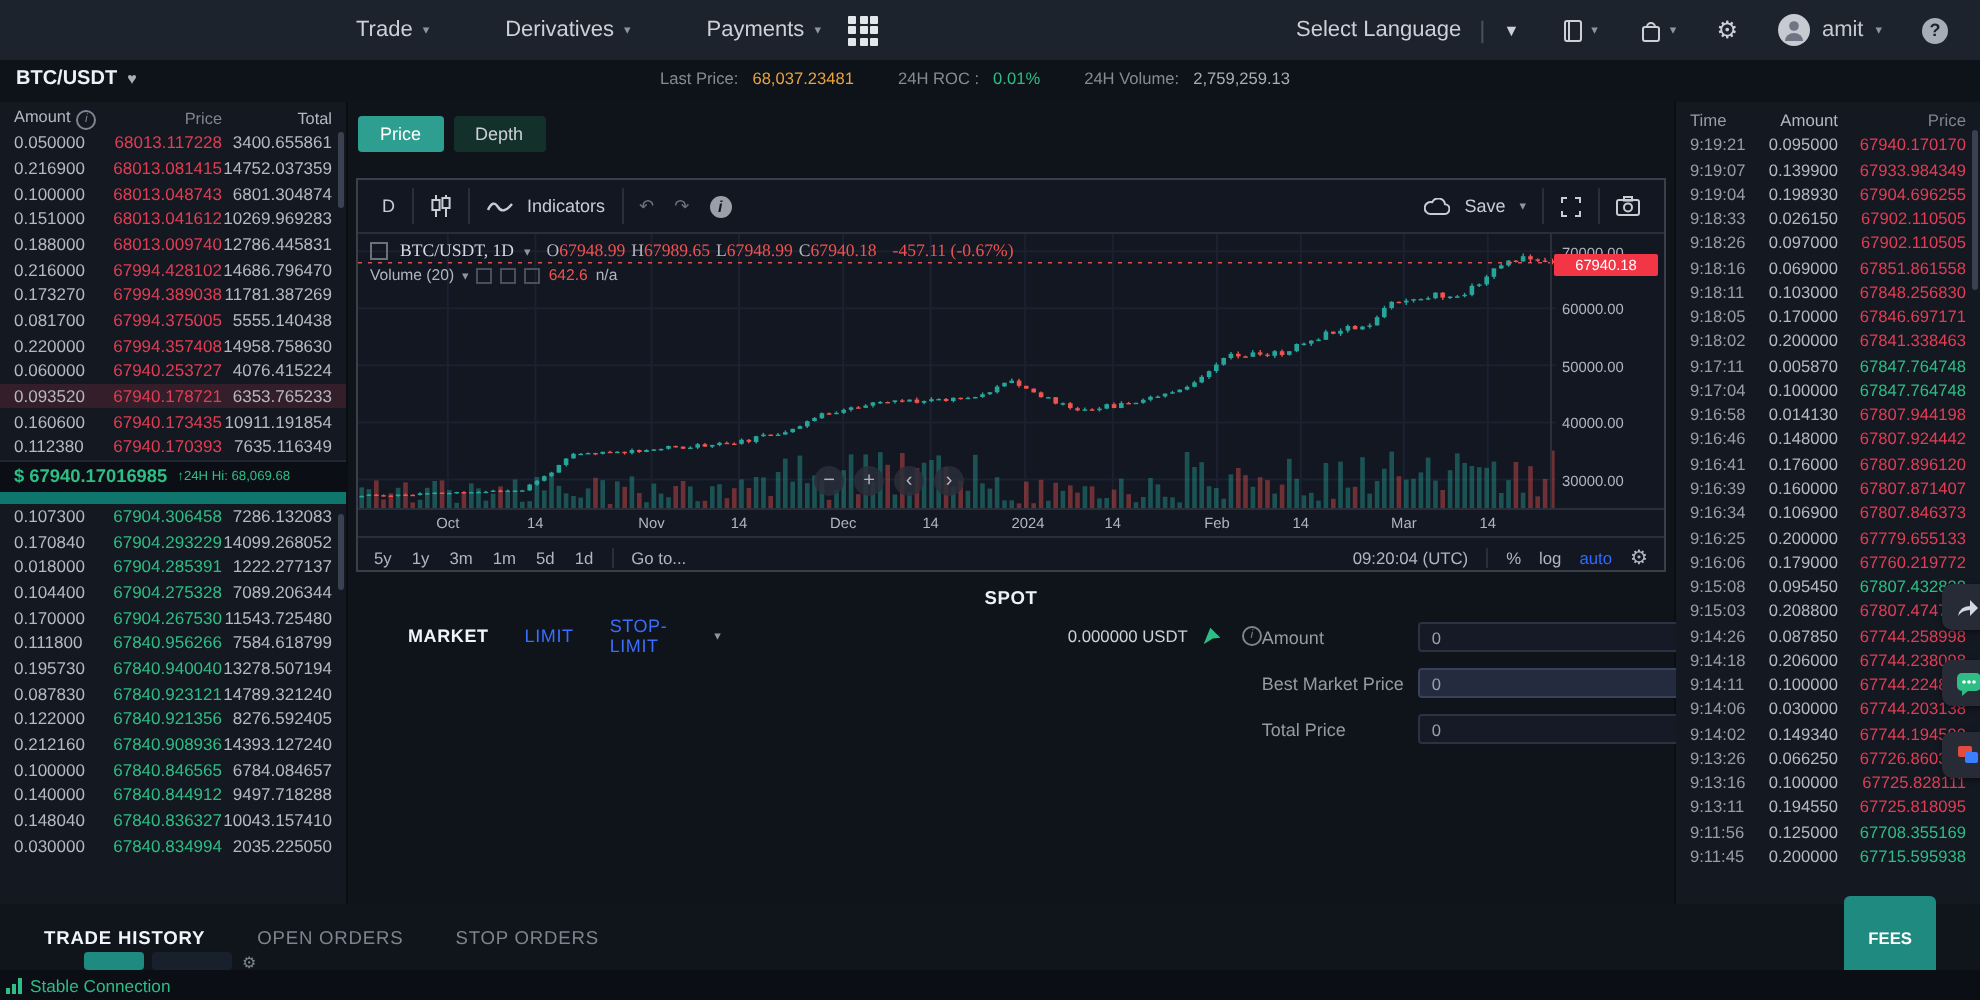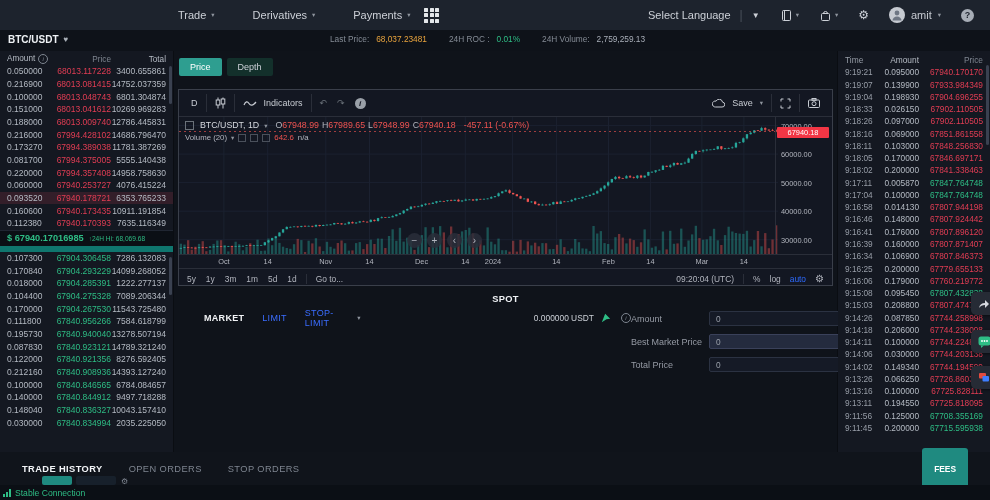--- a/index.html
+++ b/index.html
@@ -65,21 +65,21 @@
   .tb-group{display:flex;align-items:center;height:18px;padding:0 8px;border-right:1px solid #2a2e39;gap:7px;cursor:pointer;}
   .tb-group.last{border-right:none;}
   .tb-txt{font-size:9px;color:#c8ccd3;}
   .tb-dim{color:#6a7179;}
   .tb-spacer{flex:1;}
   .tv-pane{position:relative;height:137px;}
   #plot{position:absolute;left:0;top:0;}
   .yaxis{position:absolute;top:0;right:0;bottom:0;width:56px;border-left:1px solid #2a2e39;}
   .ylab{position:absolute;left:5px;font-size:7.4px;color:#b2b5be;}
   .price-tag{position:absolute;left:1px;right:3px;background:#f23645;color:#fff;font-size:7.4px;text-align:center;border-radius:1px;padding:1px 0;}
-  .legend{position:absolute;top:3px;left:6px;display:flex;align-items:flex-end;gap:5px;font-size:8.8px;color:#d6d9df;white-space:nowrap;cursor:pointer;}
+  .legend{position:absolute;top:3px;left:6px;display:flex;align-items:flex-end;gap:5px;font-size:8.8px;color:#d6d9df;white-space:nowrap;cursor:pointer;font-family:Liberation Serif, serif;}
   .legend .k{color:#b2b5be;margin-left:3px;} .legend .v{color:#ef5350;} .legend .chg{color:#ef5350;margin-left:3px;}
   .legend .sq{display:inline-block;width:7px;height:7px;border:1px solid #6a7179;margin-right:1px;}
   .vol-legend{position:absolute;top:16px;left:6px;display:flex;align-items:center;gap:4px;font-size:7.8px;color:#b2b5be;cursor:pointer;}
   .vol-legend .mini{width:6px;height:6px;border:1px solid #4a505b;}
   .vol-legend .v{color:#ef5350;}
   .nav-circles{position:absolute;top:116px;left:228px;display:flex;gap:5px;}
   .ncirc{width:15px;height:15px;border-radius:50%;background:rgba(42,46,57,0.85);color:#b2b5be;font-size:10px;display:flex;align-items:center;justify-content:center;cursor:pointer;}
   .tv-xaxis{position:relative;height:13px;border-top:1px solid #2a2e39;}
   .xlab{position:absolute;top:2px;transform:translateX(-50%);font-size:7.4px;color:#b2b5be;}
   .tv-bottom{height:19px;border-top:1px solid #2a2e39;display:flex;align-items:center;font-size:8.4px;color:#b2b5be;padding:0 8px;gap:9px;}
@@ -968,21 +968,21 @@
           </div>
       </div>
 
       <div class="tv-xaxis" id="xaxis">
           <span class="xlab" style="left: 44.925px;">Oct</span>
           <span class="xlab" style="left: 88.652px;">14</span>
           <span class="xlab" style="left: 146.755px;">Nov</span>
           <span class="xlab" style="left: 190.482px;">14</span>
           <span class="xlab" style="left: 242.595px;">Dec</span>
           <span class="xlab" style="left: 286.322px;">14</span>
-          <span class="xlab" style="left: 314px;">2024</span>
+          <span class="xlab" style="left: 335px;">2024</span>
           <span class="xlab" style="left: 377.37px;">14</span>
           <span class="xlab" style="left: 429.483px;">Feb</span>
           <span class="xlab" style="left: 471.413px;">14</span>
           <span class="xlab" style="left: 522.927px;">Mar</span>
           <span class="xlab" style="left: 564.857px;">14</span>
         </div>
 
       <div class="tv-bottom">
         <span id="intervals" style="display:flex;gap:10px;">
             <span class="itv">5y</span>

